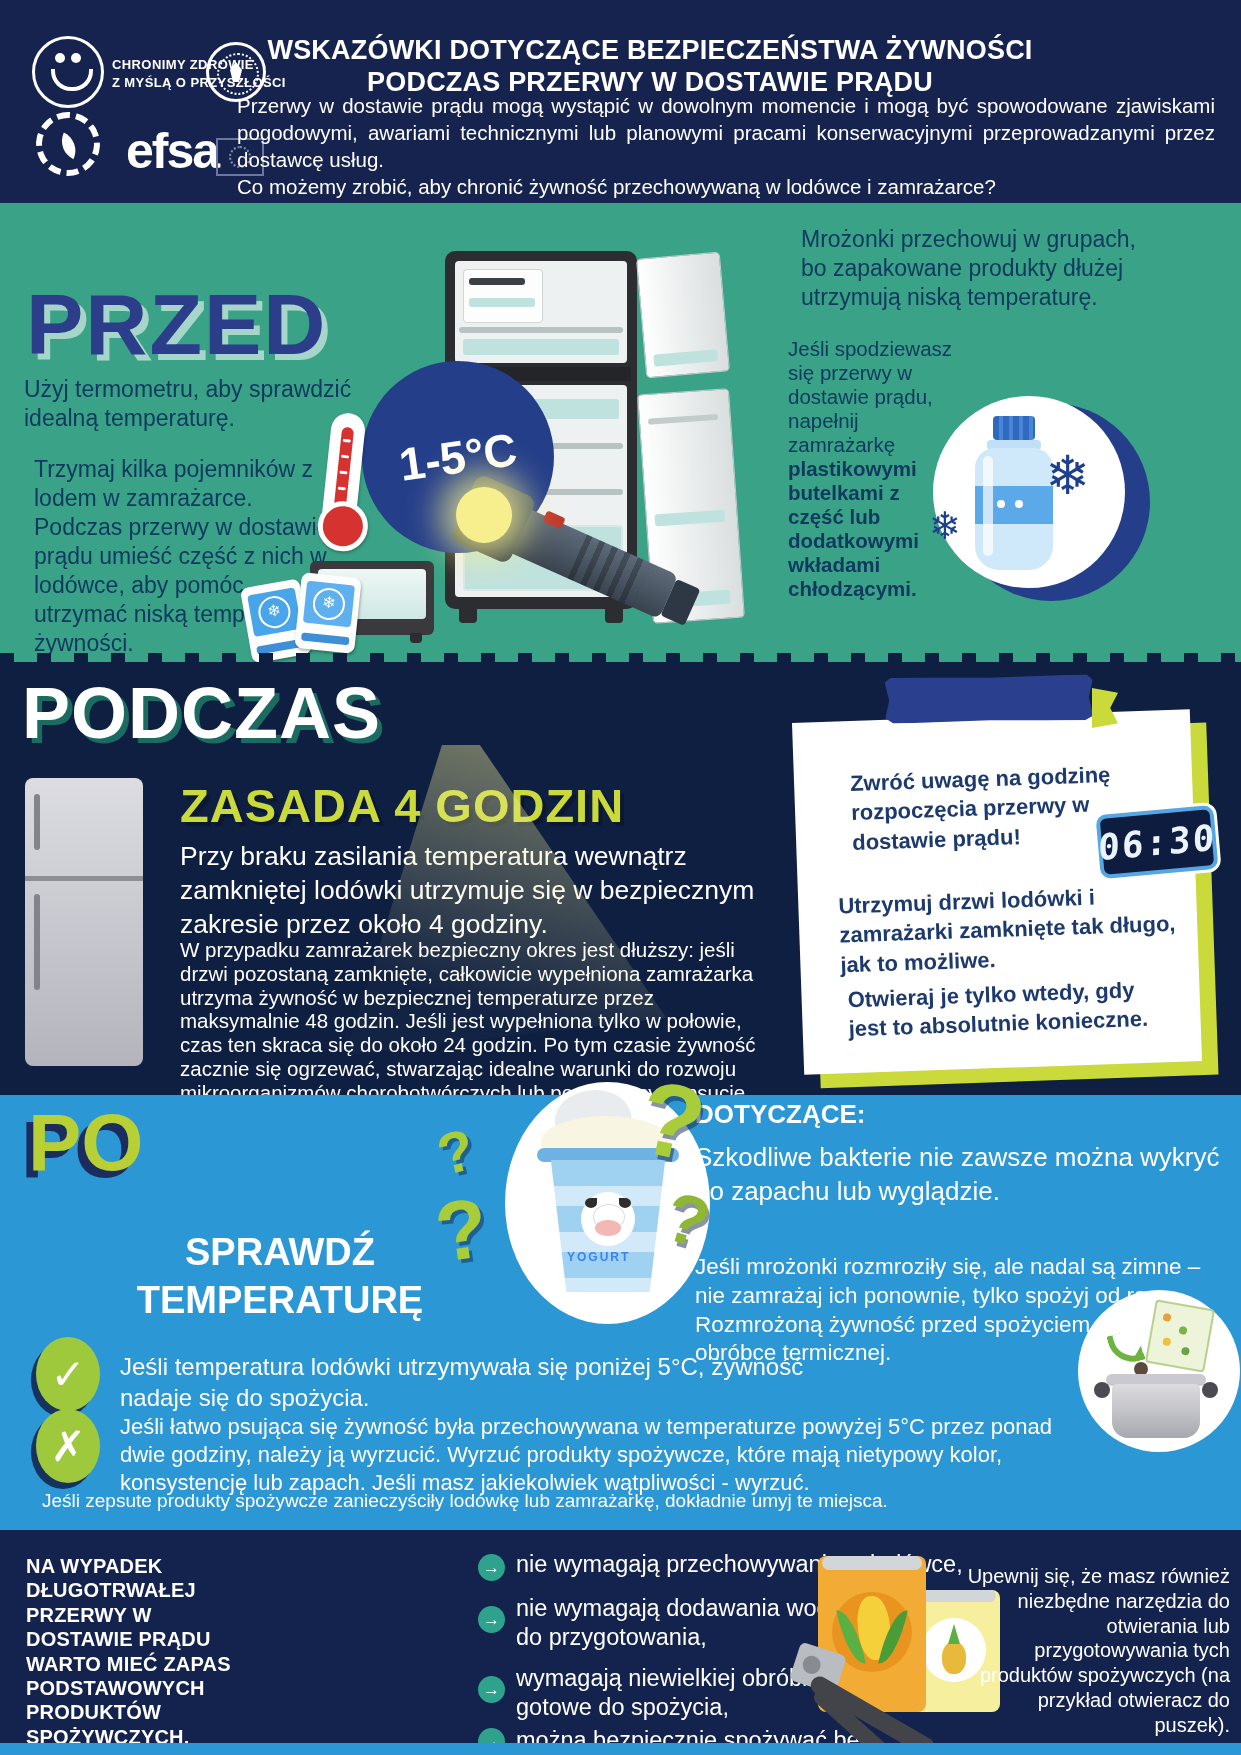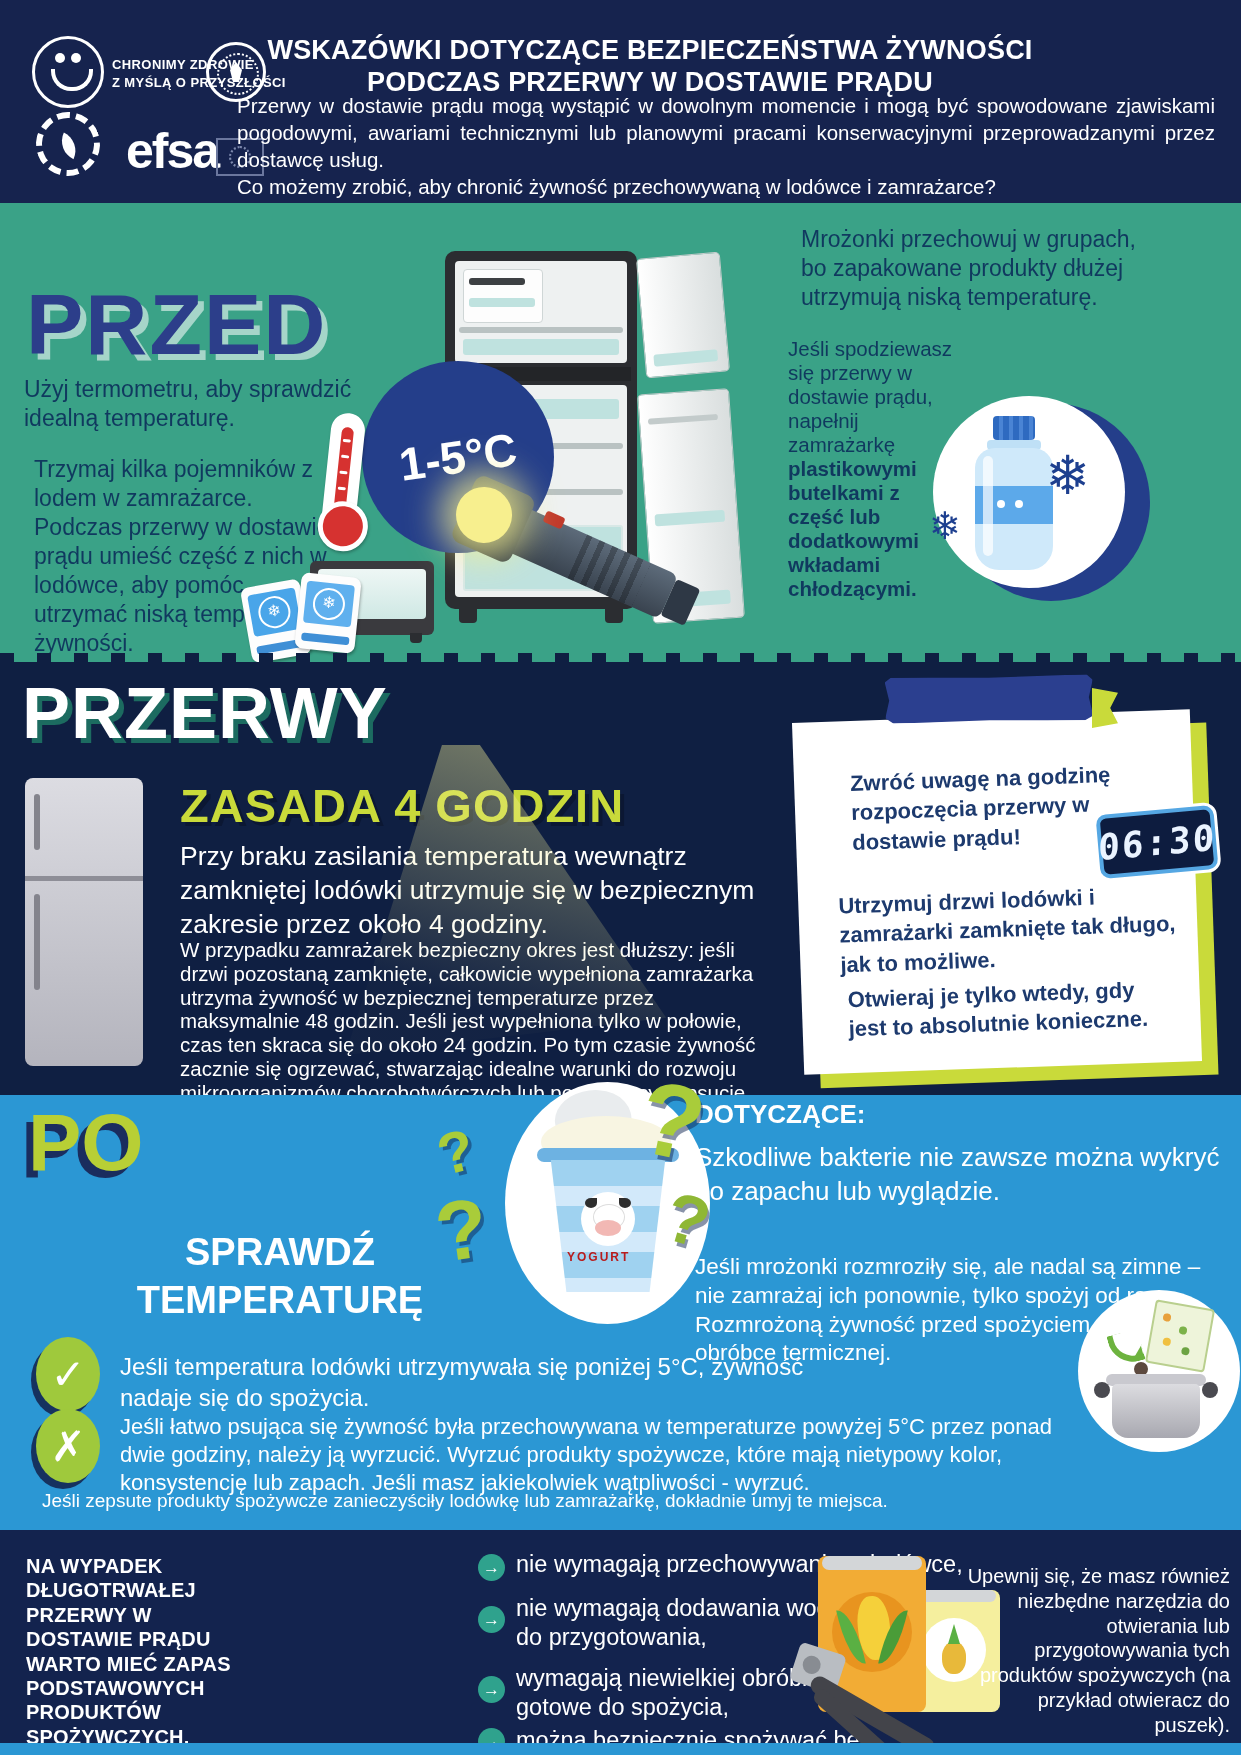--- a/index.html
+++ b/index.html
@@ -77,21 +77,21 @@
   
   .h-po{color:#b8cf35;font-weight:bold;font-size:80px;text-shadow:-7px 7px 0 #1a2d5e;}
   .h-sprawdz{color:#fff;font-weight:bold;font-size:38px;line-height:1.25;text-align:center;}
   .po-white{color:#fff;}
   .qmark{color:#a9cc3a;font-weight:bold;text-shadow:3px 4px 0 rgba(17,40,84,.5);}
   .blob{background:#fff;border-radius:50%;}
   .cup{clip-path:polygon(6% 0,94% 0,82% 100%,18% 100%);
        background:repeating-linear-gradient(180deg,#9fd2f0 0 26px,#d2e9fa 26px 46px);}
   .cup-rim{background:#6db2e2;border-radius:8px;}
   .cow-badge{background:#fff;border-radius:50%;}
-  .yogurt-label{color:#b91c1c;font-weight:bold;font-size:12px;letter-spacing:2px;text-align:center;}
+  .yogurt-label{color:#3b82f6;font-weight:bold;font-size:12px;letter-spacing:2px;text-align:center;}
   .badge{width:64px;height:74px;background:#9fc93c;border-radius:50%;display:flex;align-items:center;
          justify-content:center;color:#fff;font-weight:bold;font-size:42px;box-shadow:-5px 6px 0 #16325f;}
   .pot-circle{width:162px;height:162px;border-radius:50%;background:#fff;}
   .pot{background:linear-gradient(180deg,#dcdce0,#a8a8b0);border-radius:5px 5px 16px 16px;}
   .vegbag{background:#eef4da;border:2px solid #b9cf8e;border-radius:4px;transform:rotate(10deg);}
   .dot{position:absolute;width:8px;height:8px;border-radius:50%;}
   .green-arrow{width:26px;height:26px;border-left:6px solid #6db33f;border-bottom:6px solid #6db33f;
                border-radius:0 0 0 26px;transform:rotate(-15deg);}
   .green-arrow::after{content:"";position:absolute;right:-7px;bottom:-11px;border:8px solid transparent;
                border-top-color:#6db33f;transform:rotate(-45deg);}
@@ -228,21 +228,21 @@
           <div class="dot" style="left:40px;top:14px;background:#fff;"></div>
         </div>
         <div class="abs" style="left:8px;top:8px;width:10px;height:100px;background:rgba(255,255,255,.7);border-radius:5px;"></div>
       </div>
       <div class="abs snowflake" style="left:-4px;top:108px;font-size:38px;">❄</div>
       <div class="abs snowflake" style="left:112px;top:48px;font-size:54px;">❄</div>
     </div>
   </div>
 
   <div class="abs sec-podczas">
-    <div class="abs h-podczas" style="left:22px;top:10px;">PRZERWY</div>
+    <div class="abs h-podczas" style="left:22px;top:10px;">PODCZAS</div>
 
     <div class="abs grayfridge" style="left:25px;top:116px;width:118px;height:288px;">
       <div class="split"></div>
       <div class="hdl" style="top:16px;height:56px;"></div>
       <div class="hdl" style="top:116px;height:96px;"></div>
     </div>
 
     <div class="abs h-zasada" style="left:180px;top:116px;">ZASADA 4 GODZIN</div>
     <div class="abs navy-p1" style="left:180px;top:178px;width:575px;">Przy braku zasilania temperatura wewnątrz zamkniętej lodówki utrzymuje się w bezpiecznym zakresie przez około 4 godziny.</div>
     <div class="abs navy-p2" style="left:180px;top:276px;width:580px;">

